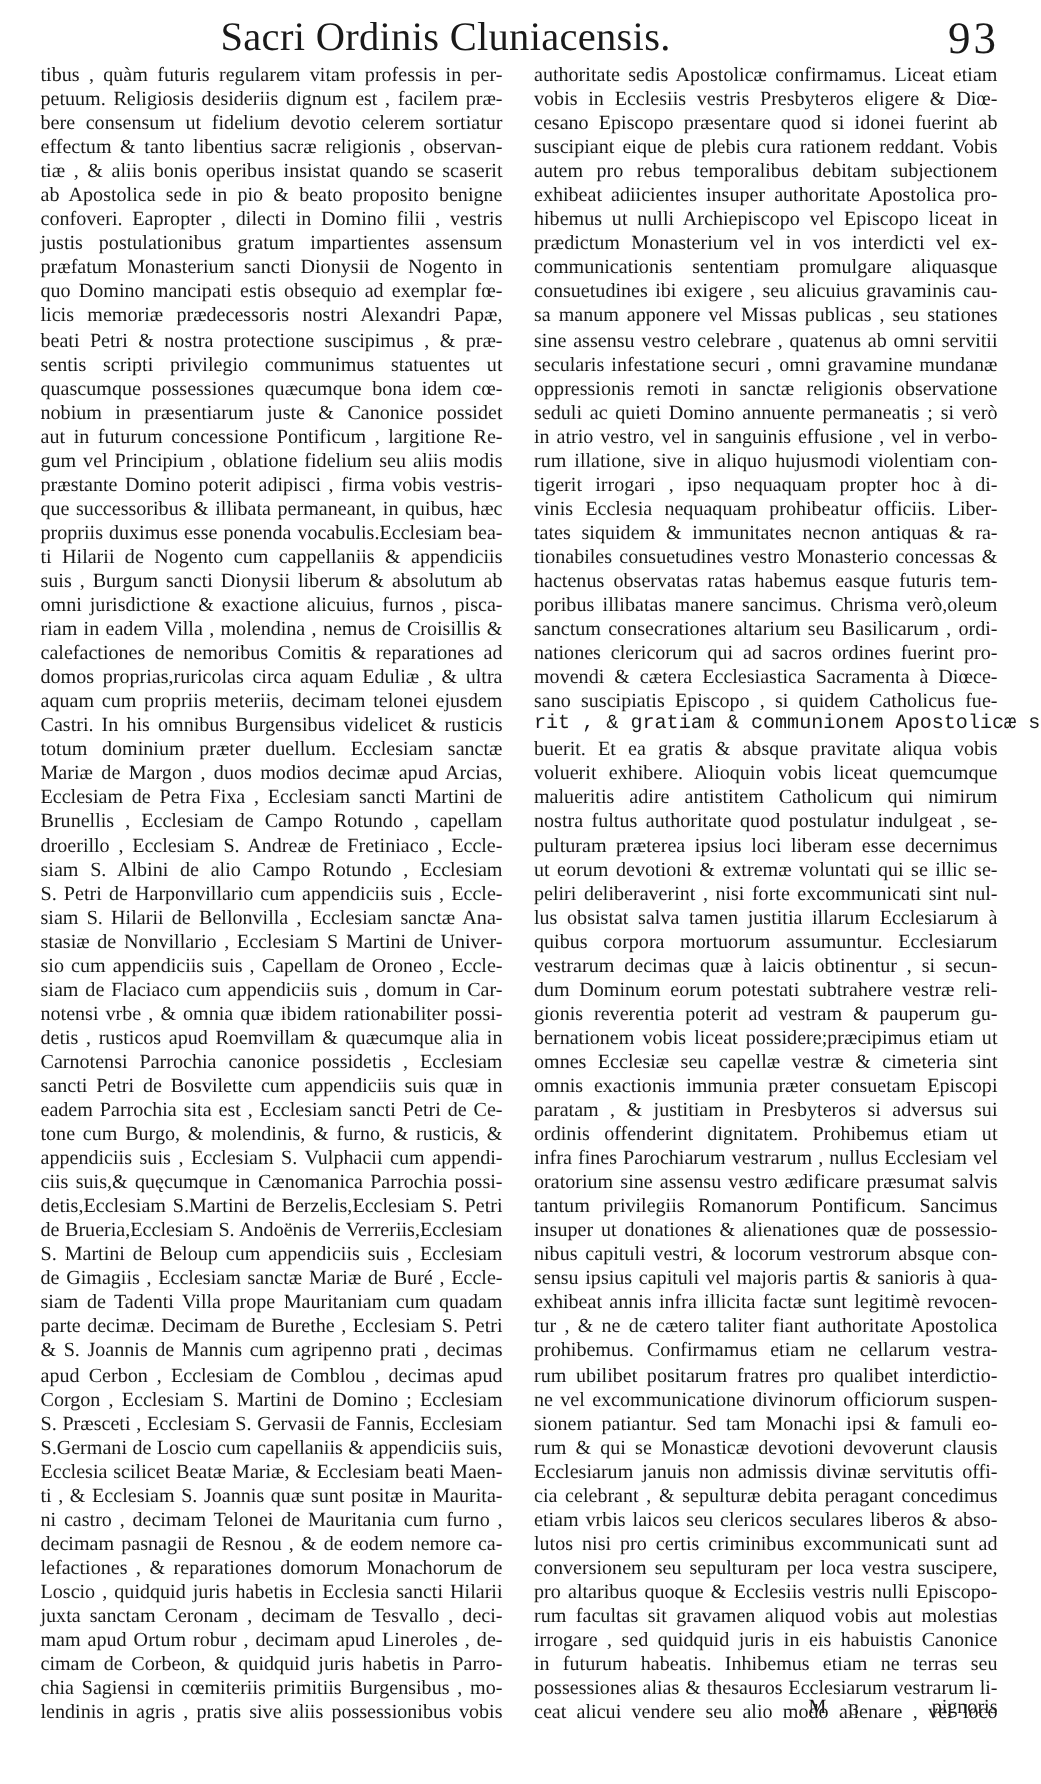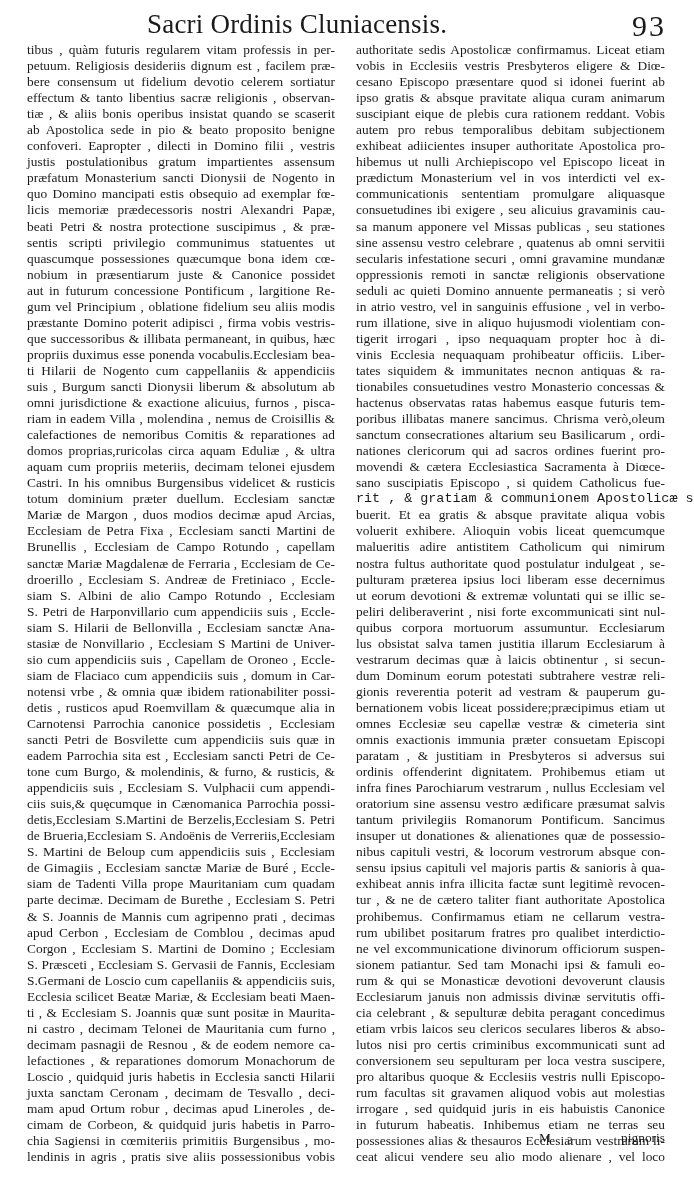--- a/index.html
+++ b/index.html
@@ -74,21 +74,20 @@
     <span class="line" style="display: block; width: 308px;">omni jurisdictione &amp; exactione alicuius, furnos , pisca-</span>
     <span class="line" style="display: block; width: 308px;">riam in eadem Villa , molendina , nemus de Croisillis &amp;</span>
     <span class="line" style="display: block; width: 308px;">calefactiones de nemoribus Comitis &amp; reparationes ad</span>
     <span class="line" style="display: block; width: 308px;">domos proprias,ruricolas circa aquam Eduliæ , &amp; ultra</span>
     <span class="line" style="display: block; width: 308px;">aquam cum propriis meteriis, decimam telonei ejusdem</span>
     <span class="line" style="display: block; width: 308px;">Castri. In his omnibus Burgensibus videlicet &amp; rusticis</span>
     <span class="line" style="display: block; width: 308px;">totum dominium præter duellum. Ecclesiam sanctæ</span>
     <span class="line" style="display: block; width: 308px;">Mariæ de Margon , duos modios decimæ apud Arcias,</span>
     <span class="line" style="display: block; width: 308px;">Ecclesiam de Petra Fixa , Ecclesiam sancti Martini de</span>
     <span class="line" style="display: block; width: 308px;">Brunellis , Ecclesiam de Campo Rotundo , capellam</span>
-    <span class="line" style="display: block; width: 308px;">sanctæ Mariæ Magdalenæ de Ferraria , Ecclesiam de Ce-</span>
     <span class="line" style="display: block; width: 308px;">droerillo , Ecclesiam S. Andreæ de Fretiniaco , Eccle-</span>
     <span class="line" style="display: block; width: 308px;">siam S. Albini de alio Campo Rotundo , Ecclesiam</span>
     <span class="line" style="display: block; width: 308px;">S. Petri de Harponvillario cum appendiciis suis , Eccle-</span>
     <span class="line" style="display: block; width: 308px;">siam S. Hilarii de Bellonvilla , Ecclesiam sanctæ Ana-</span>
     <span class="line" style="display: block; width: 308px;">stasiæ de Nonvillario , Ecclesiam S Martini de Univer-</span>
     <span class="line" style="display: block; width: 308px;">sio cum appendiciis suis , Capellam de Oroneo , Eccle-</span>
     <span class="line" style="display: block; width: 308px;">siam de Flaciaco cum appendiciis suis , domum in Car-</span>
     <span class="line" style="display: block; width: 308px;">notensi vrbe , &amp; omnia quæ ibidem rationabiliter possi-</span>
     <span class="line" style="display: block; width: 308px;">detis , rusticos apud Roemvillam &amp; quæcumque alia in</span>
     <span class="line" style="display: block; width: 308px;">Carnotensi Parrochia canonice possidetis , Ecclesiam</span>
@@ -108,30 +107,29 @@
     <span class="line" style="display: block; width: 308px;">Corgon , Ecclesiam S. Martini de Domino ; Ecclesiam</span>
     <span class="line" style="display: block; width: 308px;">S. Præsceti , Ecclesiam S. Gervasii de Fannis, Ecclesiam</span>
     <span class="line" style="display: block; width: 308px;">S.Germani de Loscio cum capellaniis &amp; appendiciis suis,</span>
     <span class="line" style="display: block; width: 308px;">Ecclesia scilicet Beatæ Mariæ, &amp; Ecclesiam beati Maen-</span>
     <span class="line" style="display: block; width: 308px;">ti , &amp; Ecclesiam S. Joannis quæ sunt positæ in Maurita-</span>
     <span class="line" style="display: block; width: 308px;">ni castro , decimam Telonei de Mauritania cum furno ,</span>
     <span class="line" style="display: block; width: 308px;">decimam pasnagii de Resnou , &amp; de eodem nemore ca-</span>
     <span class="line" style="display: block; width: 308px;">lefactiones , &amp; reparationes domorum Monachorum de</span>
     <span class="line" style="display: block; width: 308px;">Loscio , quidquid juris habetis in Ecclesia sancti Hilarii</span>
     <span class="line" style="display: block; width: 308px;">juxta sanctam Ceronam , decimam de Tesvallo , deci-</span>
-    <span class="line" style="display: block; width: 308px;">mam apud Ortum robur , decimas apud Lineroles , de-</span>
+    <span class="line" style="display: block; width: 308px;">mam apud Ortum robur , decimam apud Lineroles , de-</span>
     <span class="line" style="display: block; width: 308px;">cimam de Corbeon, &amp; quidquid juris habetis in Parro-</span>
     <span class="line" style="display: block; width: 308px;">chia Sagiensi in cœmiteriis primitiis Burgensibus , mo-</span>
     <span class="line last-line" style="display: block; width: 308px;">lendinis in agris , pratis sive aliis possessionibus vobis</span>
   </div>
 <div class="column col-right" id="col-right">
     <span class="line" style="display: block; width: 309px;">authoritate sedis Apostolicæ confirmamus. Liceat etiam</span>
     <span class="line" style="display: block; width: 309px;">vobis in Ecclesiis vestris Presbyteros eligere &amp; Diœ-</span>
     <span class="line" style="display: block; width: 309px;">cesano Episcopo præsentare quod si idonei fuerint ab</span>
-    <span class="line" style="display: block; width: 309px;">ipso gratis &amp; absque pravitate aliqua curam animarum</span>
     <span class="line" style="display: block; width: 309px;">suscipiant eique de plebis cura rationem reddant. Vobis</span>
     <span class="line" style="display: block; width: 309px;">autem pro rebus temporalibus debitam subjectionem</span>
     <span class="line" style="display: block; width: 309px;">exhibeat adiicientes insuper authoritate Apostolica pro-</span>
     <span class="line" style="display: block; width: 309px;">hibemus ut nulli Archiepiscopo vel Episcopo liceat in</span>
     <span class="line" style="display: block; width: 309px;">prædictum Monasterium vel in vos interdicti vel ex-</span>
     <span class="line" style="display: block; width: 309px;">communicationis sententiam promulgare aliquasque</span>
     <span class="line" style="display: block; width: 309px;">consuetudines ibi exigere , seu alicuius gravaminis cau-</span>
     <span class="line" style="display: block; width: 309px;">sa manum apponere vel Missas publicas , seu stationes</span>
     <span class="line" style="display: block; width: 309px;">sine assensu vestro celebrare , quatenus ab omni servitii</span>
     <span class="line" style="display: block; width: 309px;">secularis infestatione securi , omni gravamine mundanæ</span>
@@ -150,22 +148,22 @@
     <span class="line" style="display: block; width: 309px;">movendi &amp; cætera Ecclesiastica Sacramenta à Diœce-</span>
     <span class="line" style="display: block; width: 309px;">sano suscipiatis Episcopo , si quidem Catholicus fue-</span>
     <span class="line" style="display: block; width: 309px; font-family: Liberation Mono, monospace;">rit , &amp; gratiam &amp; communionem Apostolicæ sedis ha-</span>
     <span class="line" style="display: block; width: 309px;">buerit. Et ea gratis &amp; absque pravitate aliqua vobis</span>
     <span class="line" style="display: block; width: 309px;">voluerit exhibere. Alioquin vobis liceat quemcumque</span>
     <span class="line" style="display: block; width: 309px;">malueritis adire antistitem Catholicum qui nimirum</span>
     <span class="line" style="display: block; width: 309px;">nostra fultus authoritate quod postulatur indulgeat , se-</span>
     <span class="line" style="display: block; width: 309px;">pulturam præterea ipsius loci liberam esse decernimus</span>
     <span class="line" style="display: block; width: 309px;">ut eorum devotioni &amp; extremæ voluntati qui se illic se-</span>
     <span class="line" style="display: block; width: 309px;">peliri deliberaverint , nisi forte excommunicati sint nul-</span>
+    <span class="line" style="display: block; width: 309px;">lus obsistat salva tamen justitia illarum Ecclesiarum à</span>
     <span class="line" style="display: block; width: 309px;">quibus corpora mortuorum assumuntur. Ecclesiarum</span>
-    <span class="line" style="display: block; width: 309px;">lus obsistat salva tamen justitia illarum Ecclesiarum à</span>
     <span class="line" style="display: block; width: 309px;">vestrarum decimas quæ à laicis obtinentur , si secun-</span>
     <span class="line" style="display: block; width: 309px;">dum Dominum eorum potestati subtrahere vestræ reli-</span>
     <span class="line" style="display: block; width: 309px;">gionis reverentia poterit ad vestram &amp; pauperum gu-</span>
     <span class="line" style="display: block; width: 309px;">bernationem vobis liceat possidere;præcipimus etiam ut</span>
     <span class="line" style="display: block; width: 309px;">omnes Ecclesiæ seu capellæ vestræ &amp; cimeteria sint</span>
     <span class="line" style="display: block; width: 309px;">omnis exactionis immunia præter consuetam Episcopi</span>
     <span class="line" style="display: block; width: 309px;">paratam , &amp; justitiam in Presbyteros si adversus sui</span>
     <span class="line" style="display: block; width: 309px;">ordinis offenderint dignitatem. Prohibemus etiam ut</span>
     <span class="line" style="display: block; width: 309px;">infra fines Parochiarum vestrarum , nullus Ecclesiam vel</span>
     <span class="line" style="display: block; width: 309px;">oratorium sine assensu vestro ædificare præsumat salvis</span>

